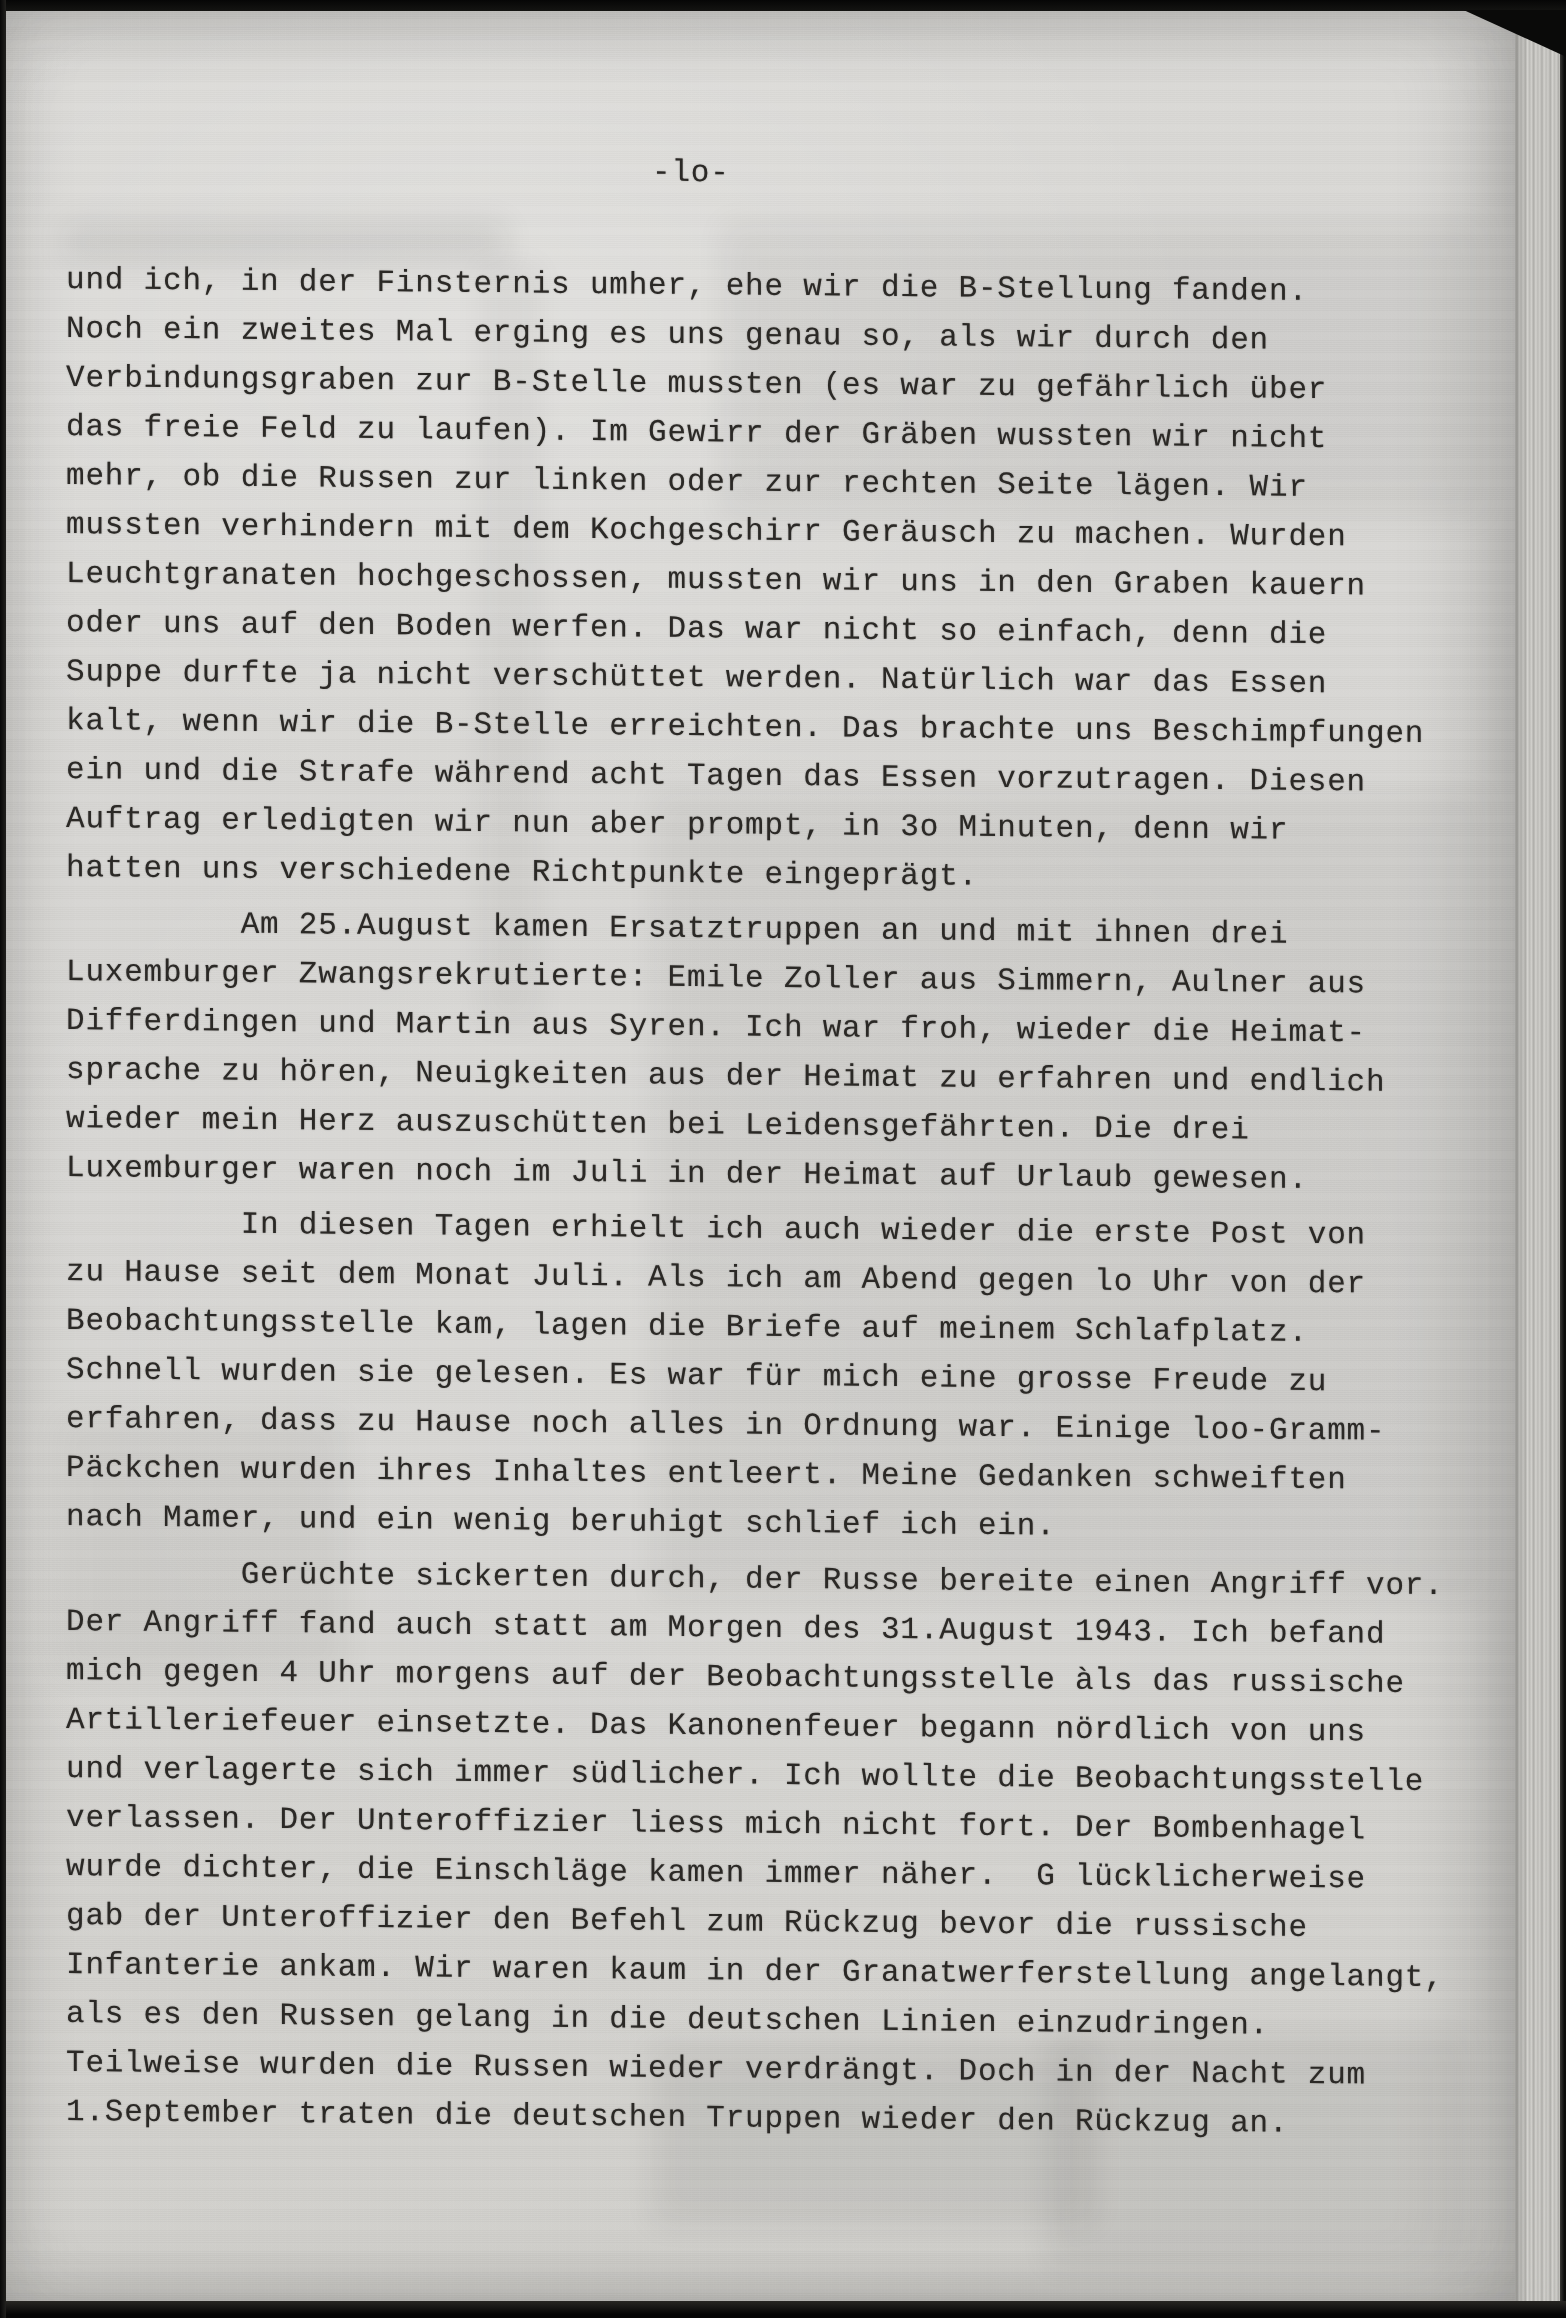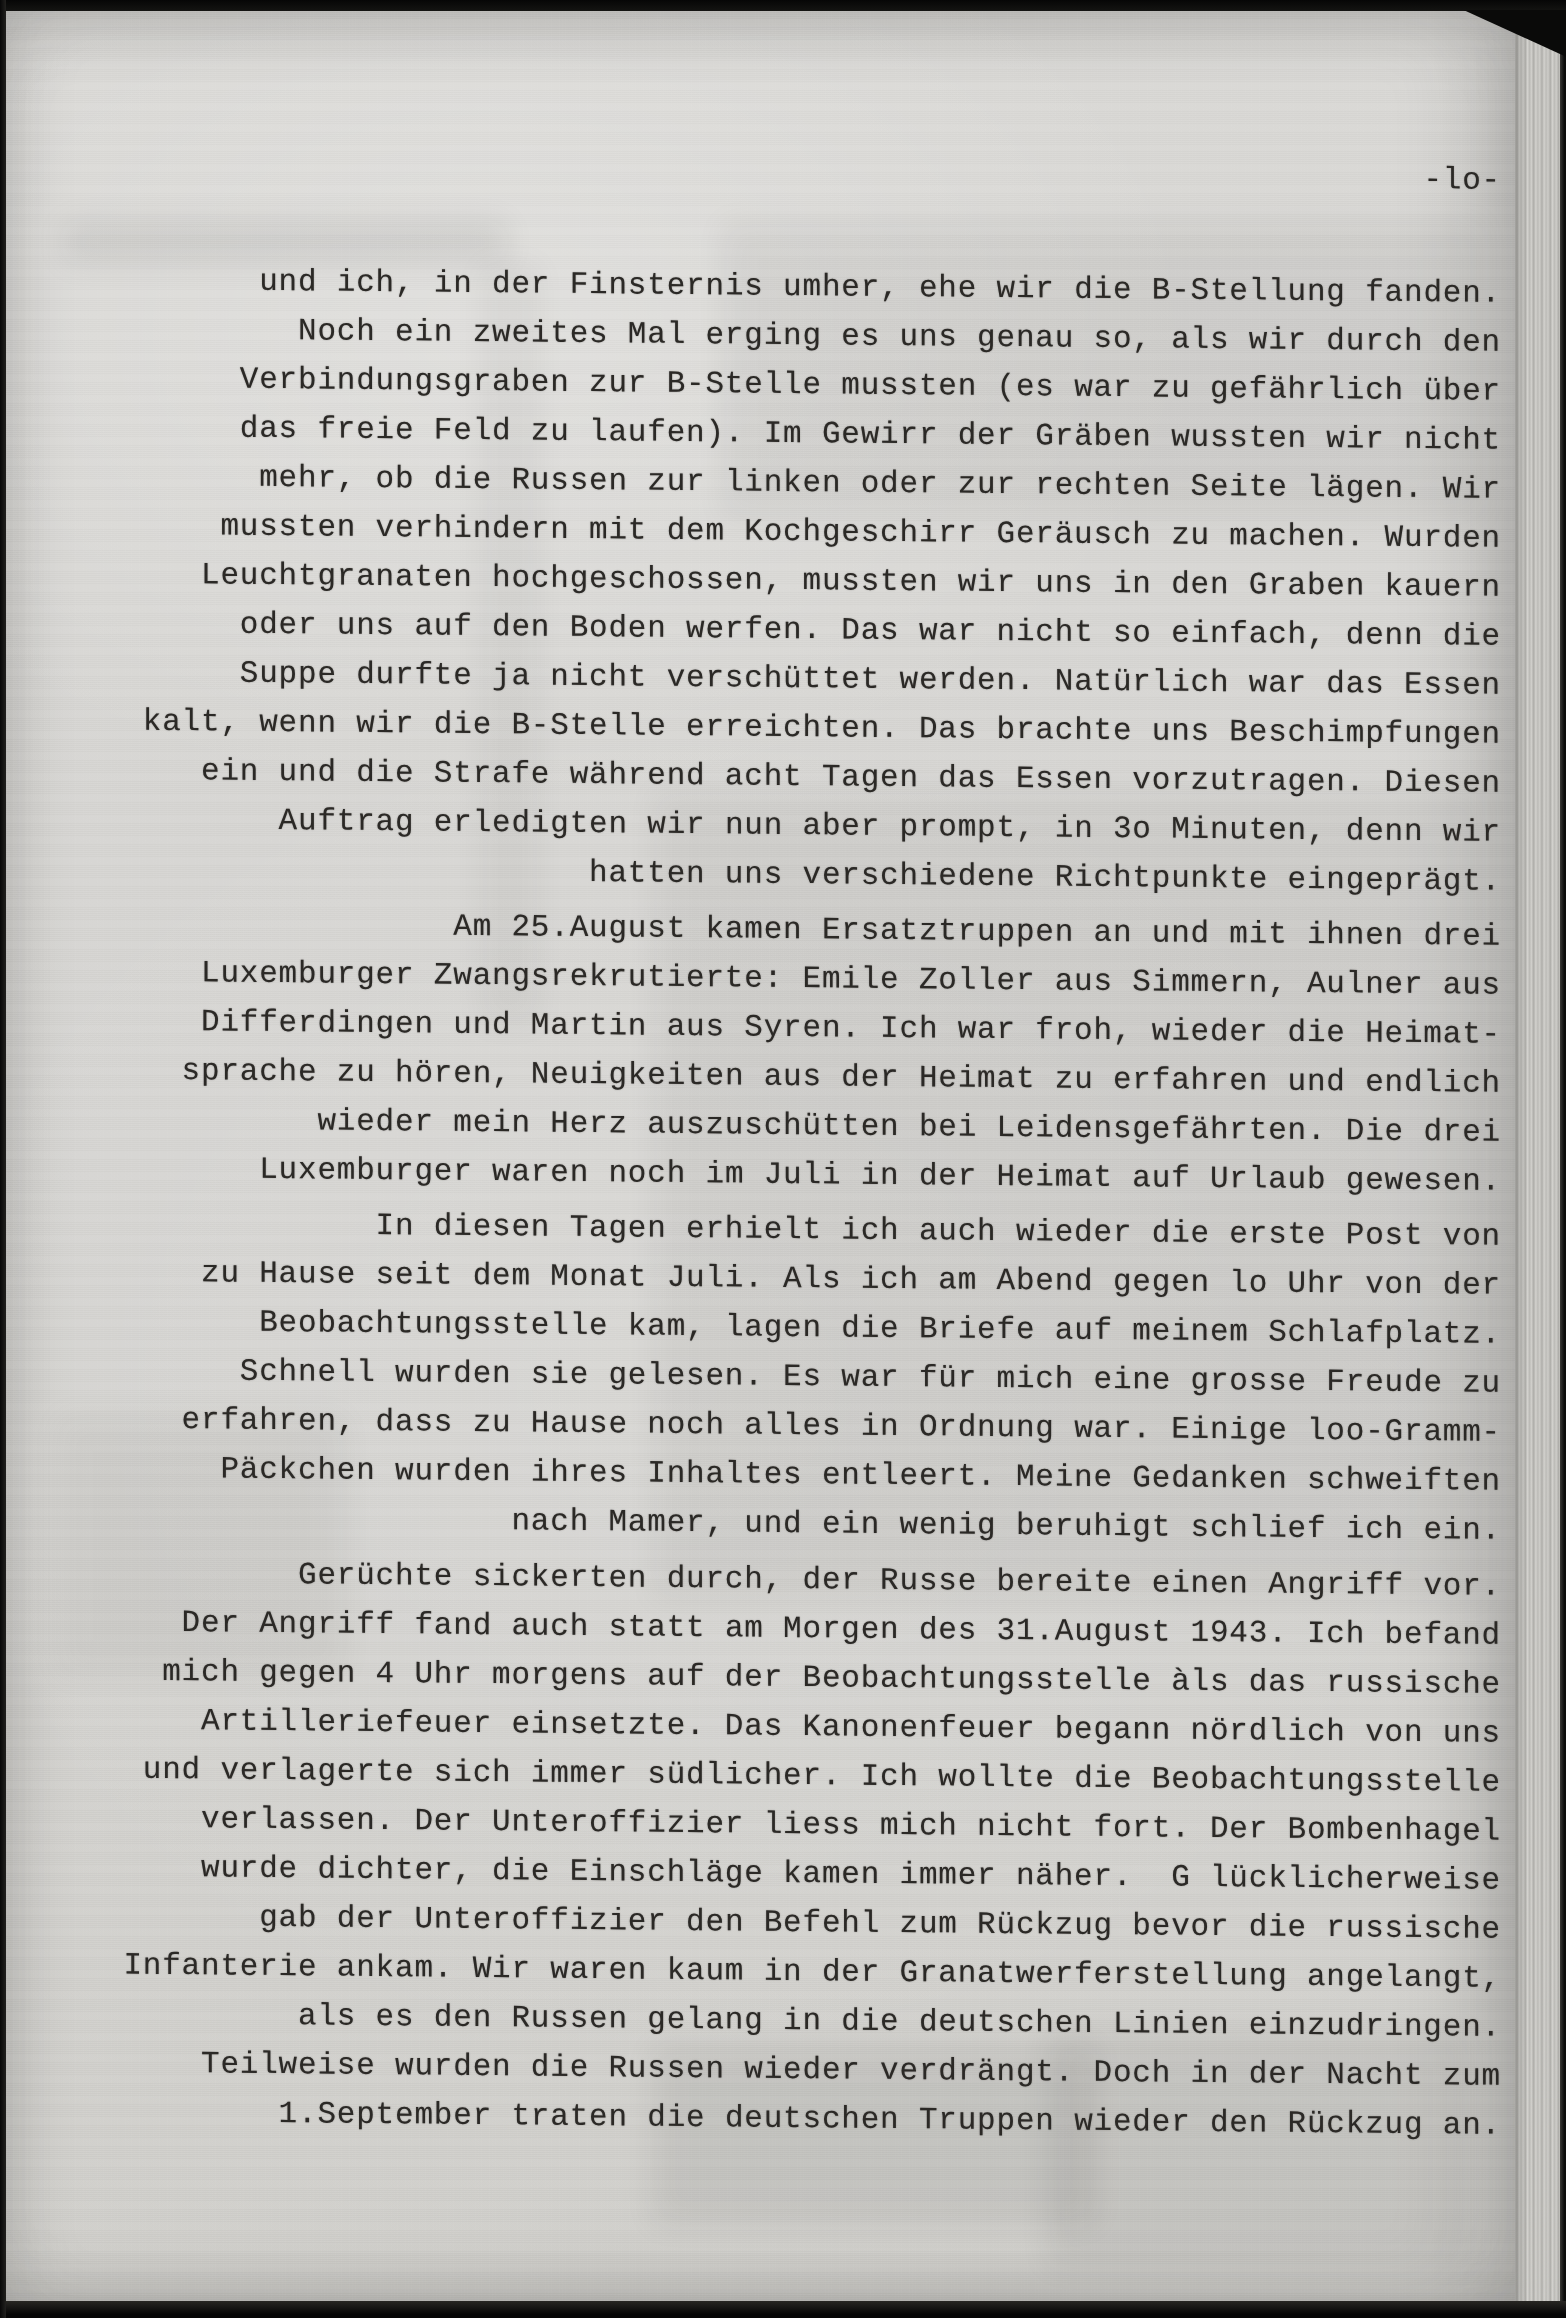--- a/index.html
+++ b/index.html
@@ -12,21 +12,20 @@
     height: 2319px;
     overflow: hidden;
     font-family: "Liberation Mono", "DejaVu Sans Mono", monospace;
   }
   .photo {
     position: relative;
     width: 1566px;
     height: 2319px;
     background: #0d0d0c;
     overflow: hidden;
-    text-align: right;
   }
   
   .page {
     position: absolute;
     left: 4.9px;
     top: 10.4px;
     width: 1510px;   
     height: 2292px;  
     background:
       radial-gradient(1040px 693px at 32% 14%, rgba(255,255,255,0.22), rgba(255,255,255,0) 70%),

